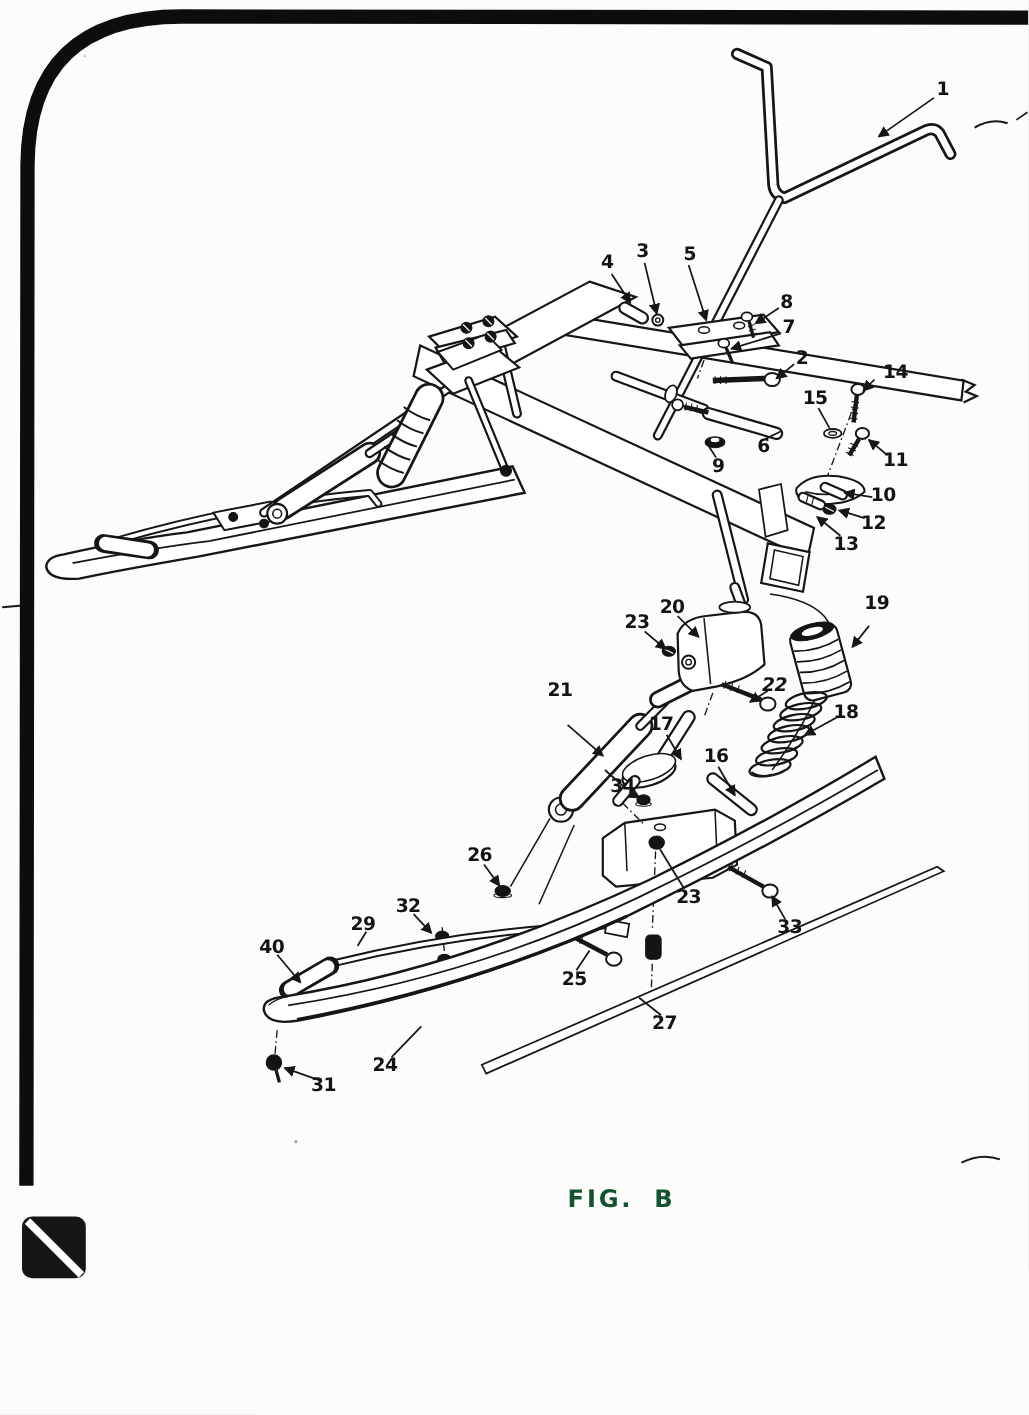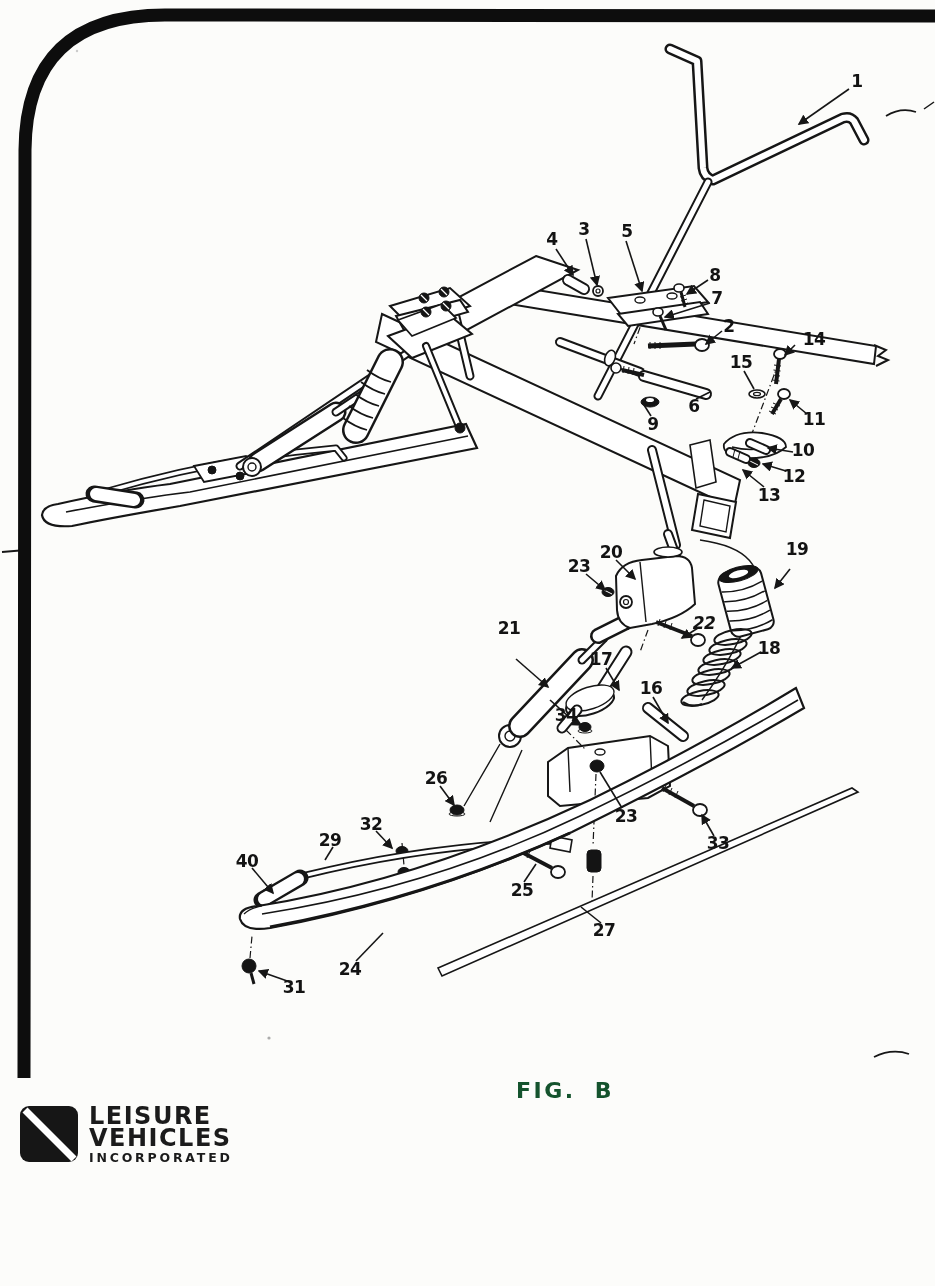--- a/index.html
+++ b/index.html
@@ -329,20 +329,15 @@
       <span class="part-num" style="left: 566px; top: 715px;">34</span>
     </div>
 
 <div class="fig-caption">FIG. B</div>
 
 <div class="logo">
   <svg class="logo-mark" viewBox="0 0 60 58" xmlns="http://www.w3.org/2000/svg">
     <rect x="1" y="1" width="58" height="56" rx="9" fill="#161616"></rect>
     <line x1="6" y1="5" x2="55" y2="54" stroke="#fff" stroke-width="7"></line>
   </svg>
-  <div class="logo-text">
-    <div class="logo-l1">LEISURE</div>
-    <div class="logo-l2">VEHICLES</div>
-    <div class="logo-l3">INCORPORATED</div>
-  </div>
 </div>
 
 </div>
 
 </body></html>

